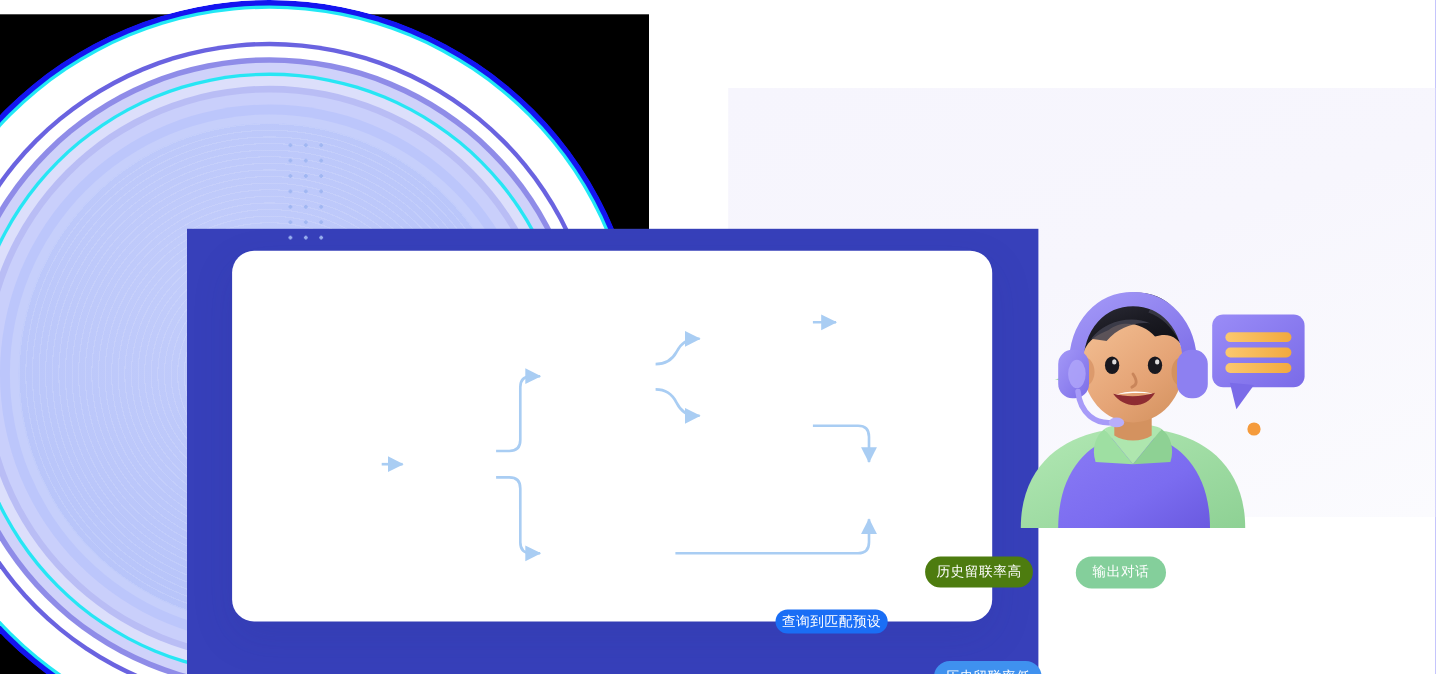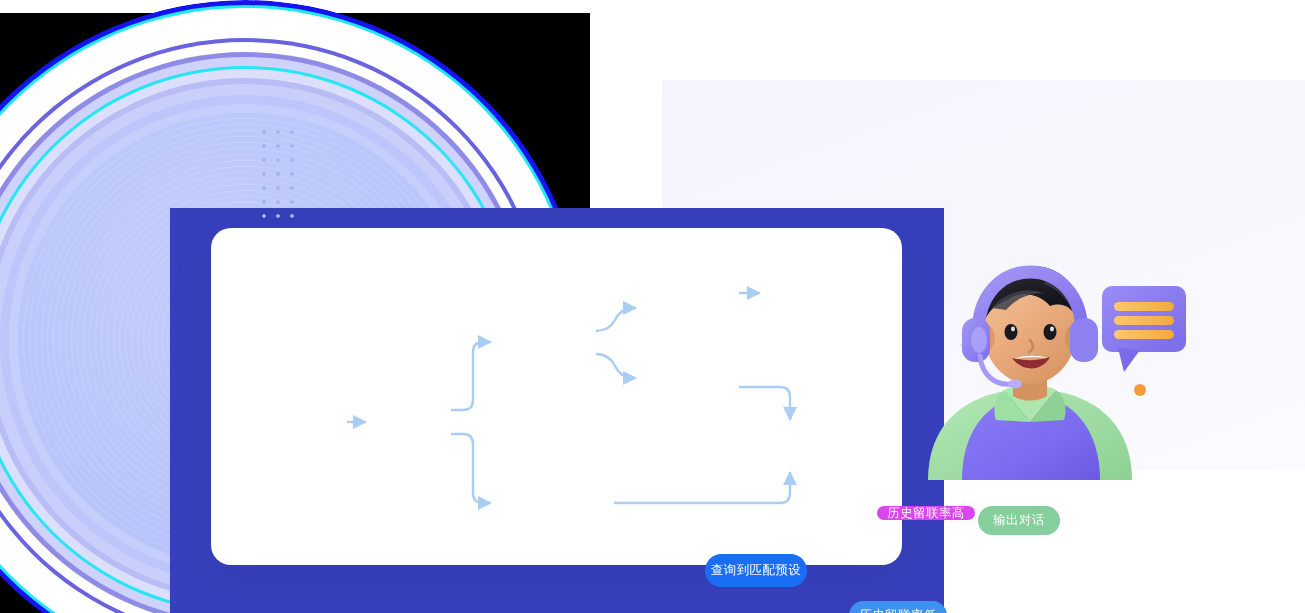--- a/index.html
+++ b/index.html
@@ -77,22 +77,22 @@
   
   .flow{position:absolute;inset:0;}
   .flow svg{position:absolute;left:0;top:0;}
 
   .node{
     position:absolute;display:flex;align-items:center;justify-content:center;
     font-size:12.5px;letter-spacing:.4px;white-space:nowrap;
     box-sizing:border-box;
   }
   .node.pill{border-radius:999px;color:#fff;}
-  .n-matched{left:494px;top:326px;width:102px;height:33px;background:#1a6ef5;}
-  .n-high{left:666px;top:278px;width:98px;height:14px;background:#d946ef;}
+  .n-matched{left:494px;top:326px;width:102px;height:22px;background:#1a6ef5;}
+  .n-high{left:630px;top:278px;width:98px;height:28px;background:#4d7c0f;}
   .n-low{left:638px;top:373px;width:98px;height:29px;background:#3f91ef;}
   .n-output{left:767px;top:278px;width:82px;height:29px;background:#84cf9b;font-family:Liberation Serif, serif;}
 
   
   .character{position:absolute;left:900px;top:250px;width:300px;height:230px;}
 
   
   .sparkle{position:absolute;left:958px;top:335px;width:20px;height:20px;}
 </style>
 </head>

